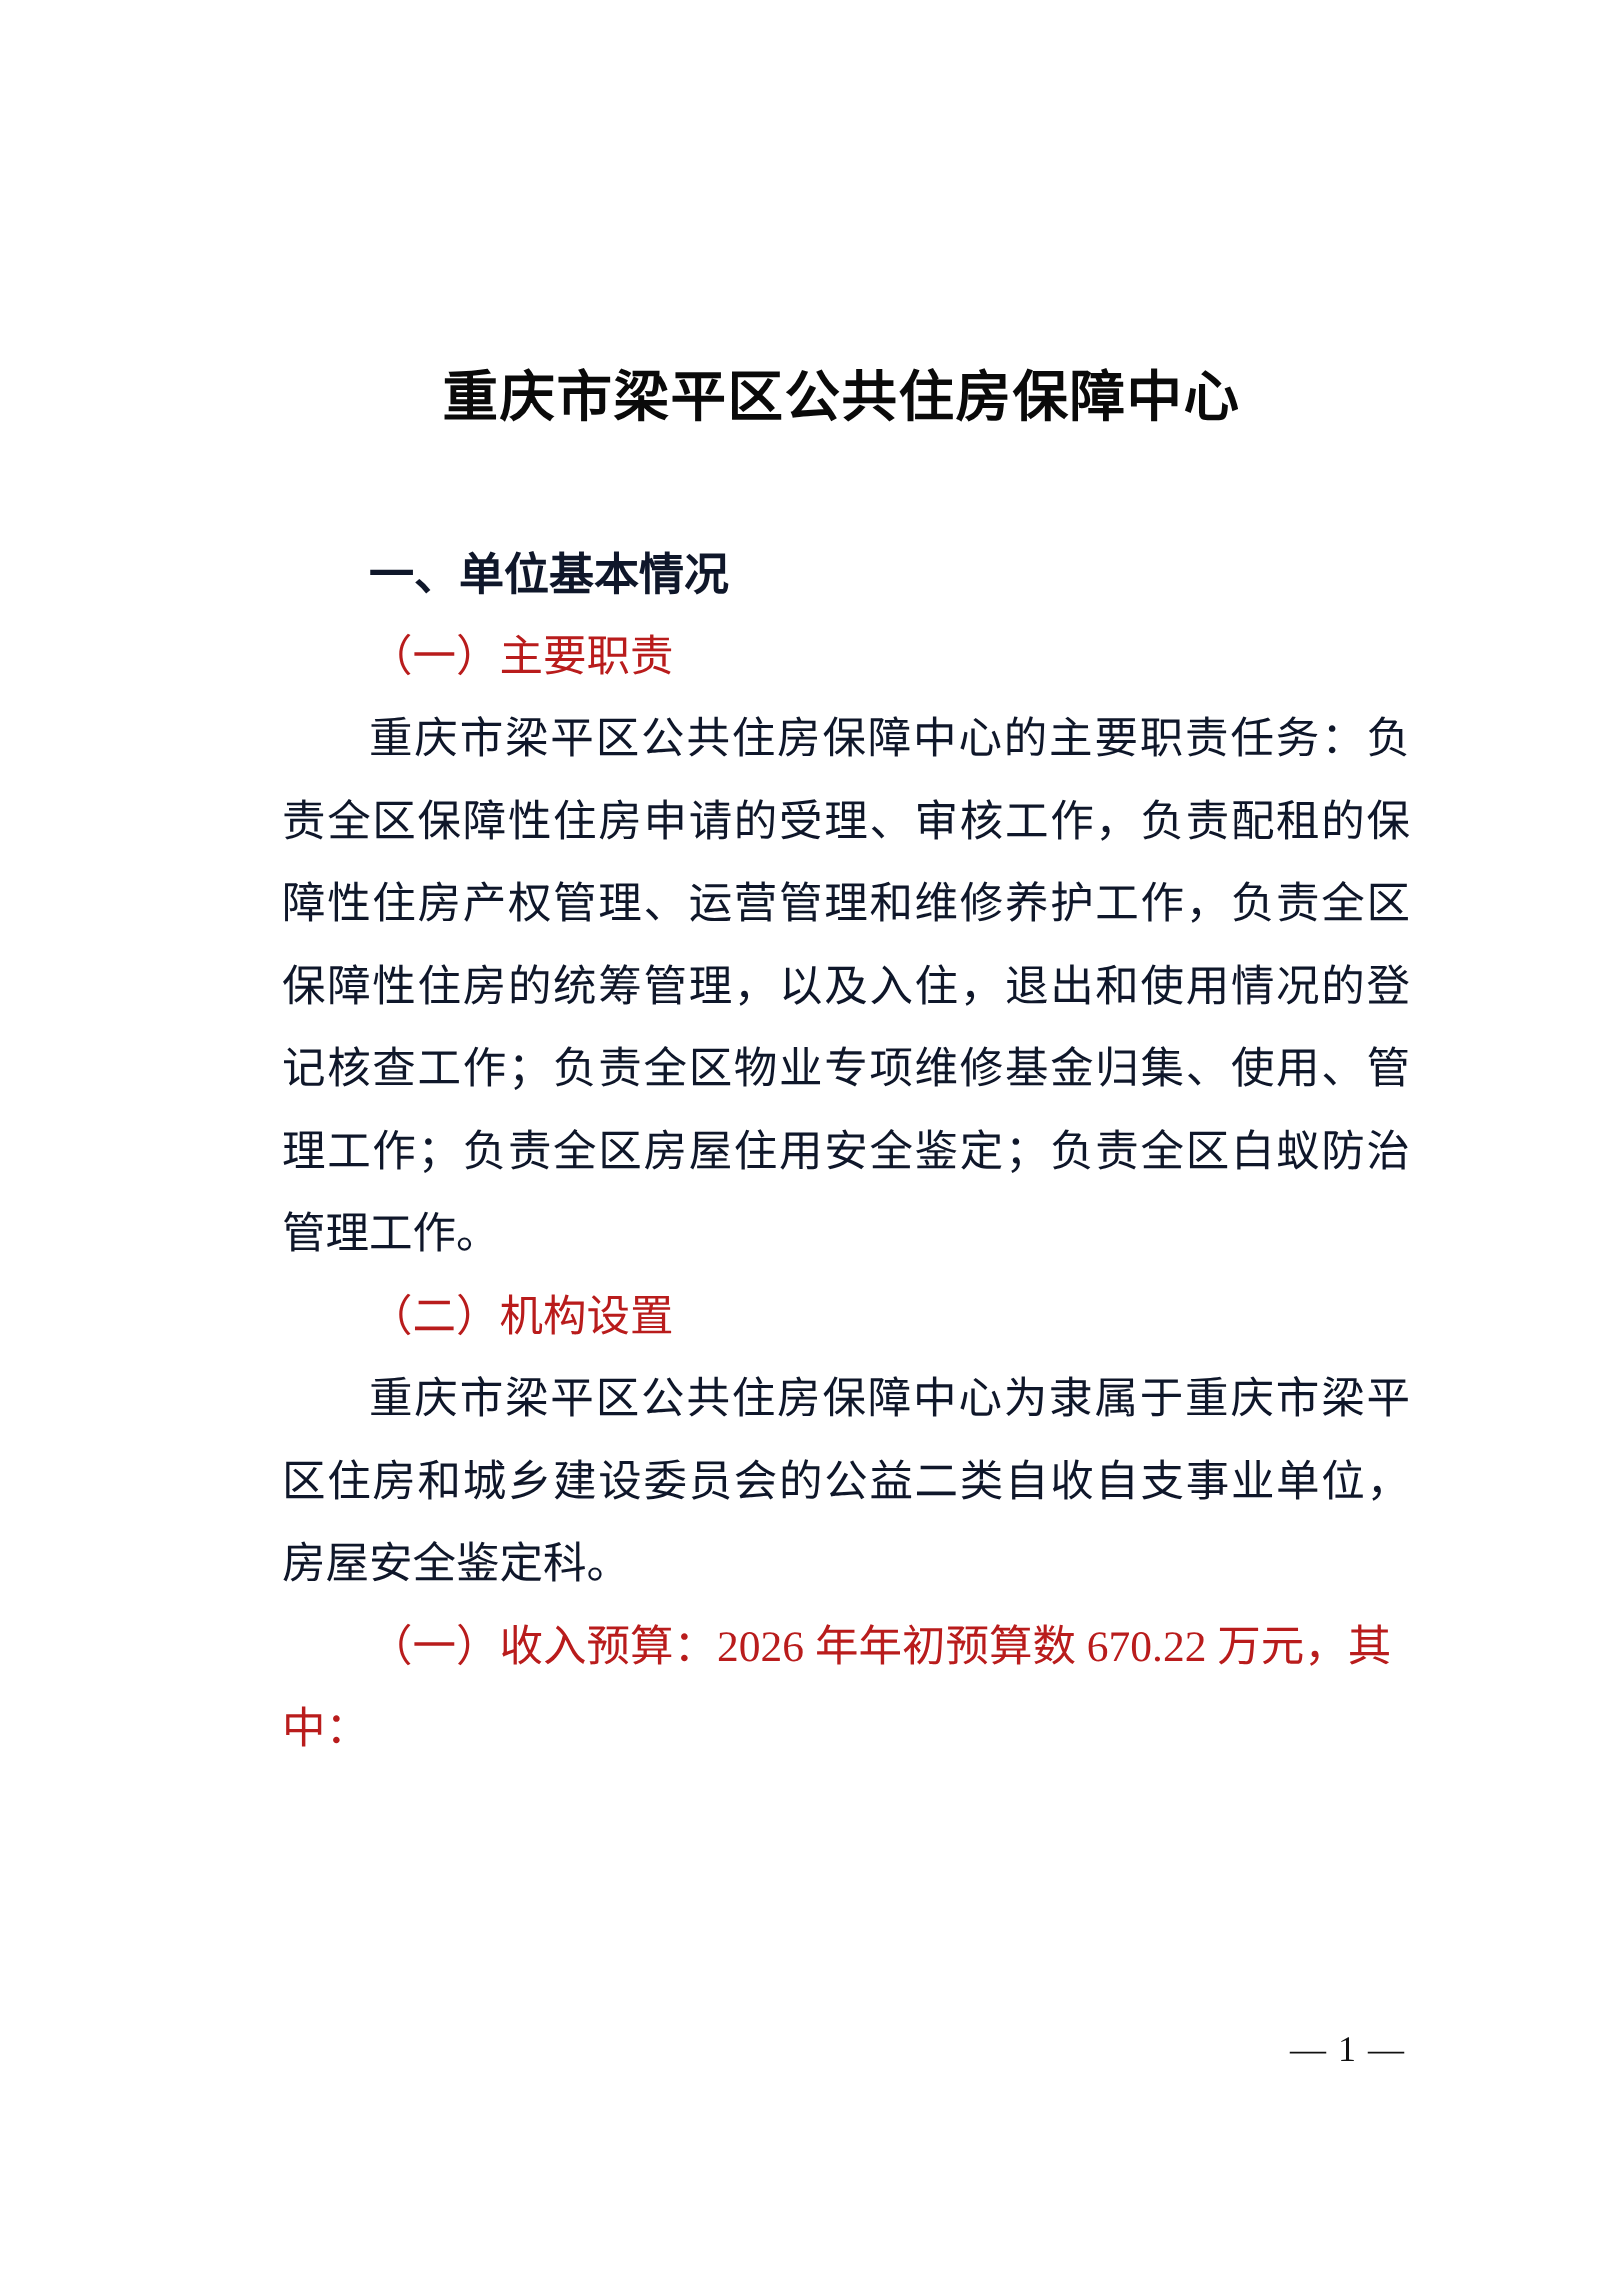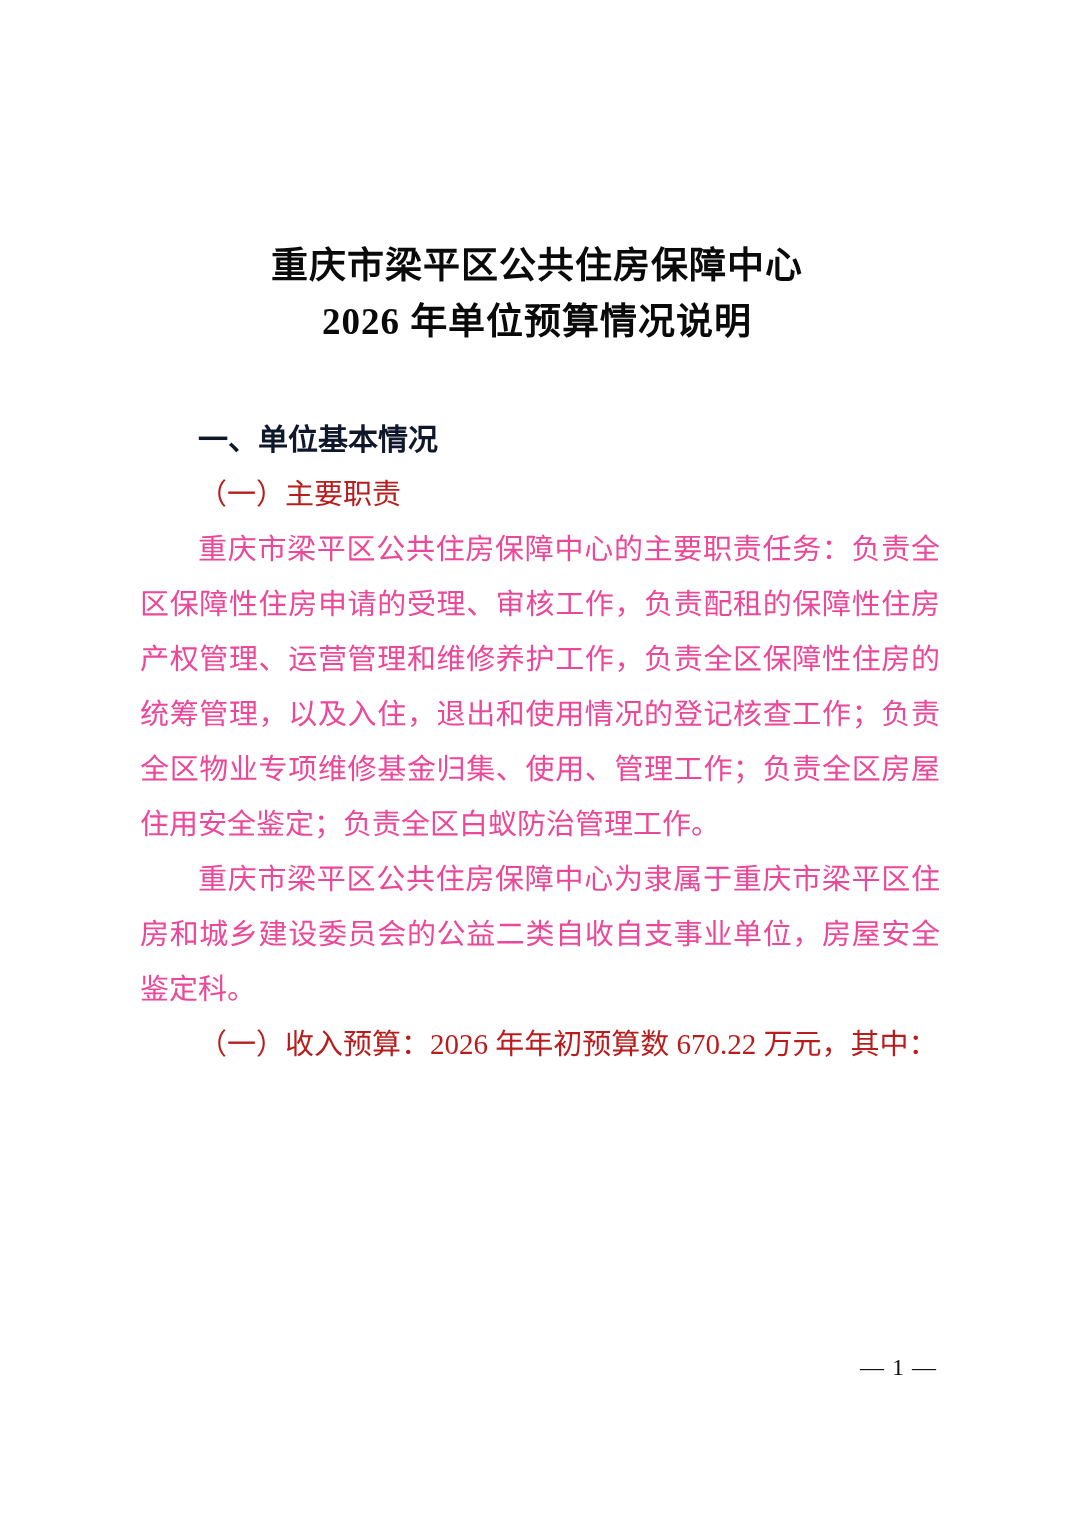--- a/index.html
+++ b/index.html
@@ -16,20 +16,21 @@
     color: #111111;
     overflow: hidden;
   }
 
   .page {
     position: relative;
     width: 1074px;
     height: 1520px;
     background: #ffffff;
     overflow: hidden;
+    padding-left: 48px;
   }
 
   
   .doc-title {
     padding-top: 238px;
     text-align: center;
     font-family: "Liberation Serif", "DejaVu Serif", serif;
     font-weight: bold;
     font-size: 37px;
     line-height: 56px;
@@ -64,52 +65,52 @@
 
   
   .body-para {
     font-family: "Liberation Serif", "DejaVu Serif", serif;
     font-weight: normal;
     font-size: 29px;
     line-height: 55px;
     text-indent: 58px;
     text-align: justify;
     text-justify: inter-character;
-    color: #ec4899;
+    color: #0f172a;
   }
 
   .page-number {
     position: absolute;
     top: 1352px;
     right: 137px;
     font-family: "Liberation Serif", "DejaVu Serif", serif;
     font-size: 24px;
     line-height: 30px;
     color: #111111;
     letter-spacing: 1px;
   }
 </style>
 </head>
 <body>
 
 <div class="page">
 
   <div class="doc-title">
     <div class="title-line">重庆市梁平区公共住房保障中心</div>
-    <div class="title-line">2026 年单位预算情况说明</div>
   </div>
 
   <div class="content">
 
     <div class="h-hei">一、单位基本情况</div>
 
     <div class="h-kai">（一）主要职责</div>
 
     <p class="body-para">重庆市梁平区公共住房保障中心的主要职责任务：负责全区保障性住房申请的受理、审核工作，负责配租的保障性住房产权管理、运营管理和维修养护工作，负责全区保障性住房的统筹管理，以及入住，退出和使用情况的登记核查工作；负责全区物业专项维修基金归集、使用、管理工作；负责全区房屋住用安全鉴定；负责全区白蚁防治管理工作。</p>
 
+    <div class="h-kai">（二）机构设置</div>
 
     <p class="body-para">重庆市梁平区公共住房保障中心为隶属于重庆市梁平区住房和城乡建设委员会的公益二类自收自支事业单位，房屋安全鉴定科。</p>
 
 
 
     <div class="h-kai">（一）收入预算：2026 年年初预算数 670.22 万元，其中：</div>
 
   </div>
 
   <div class="page-number">— 1 —</div>

